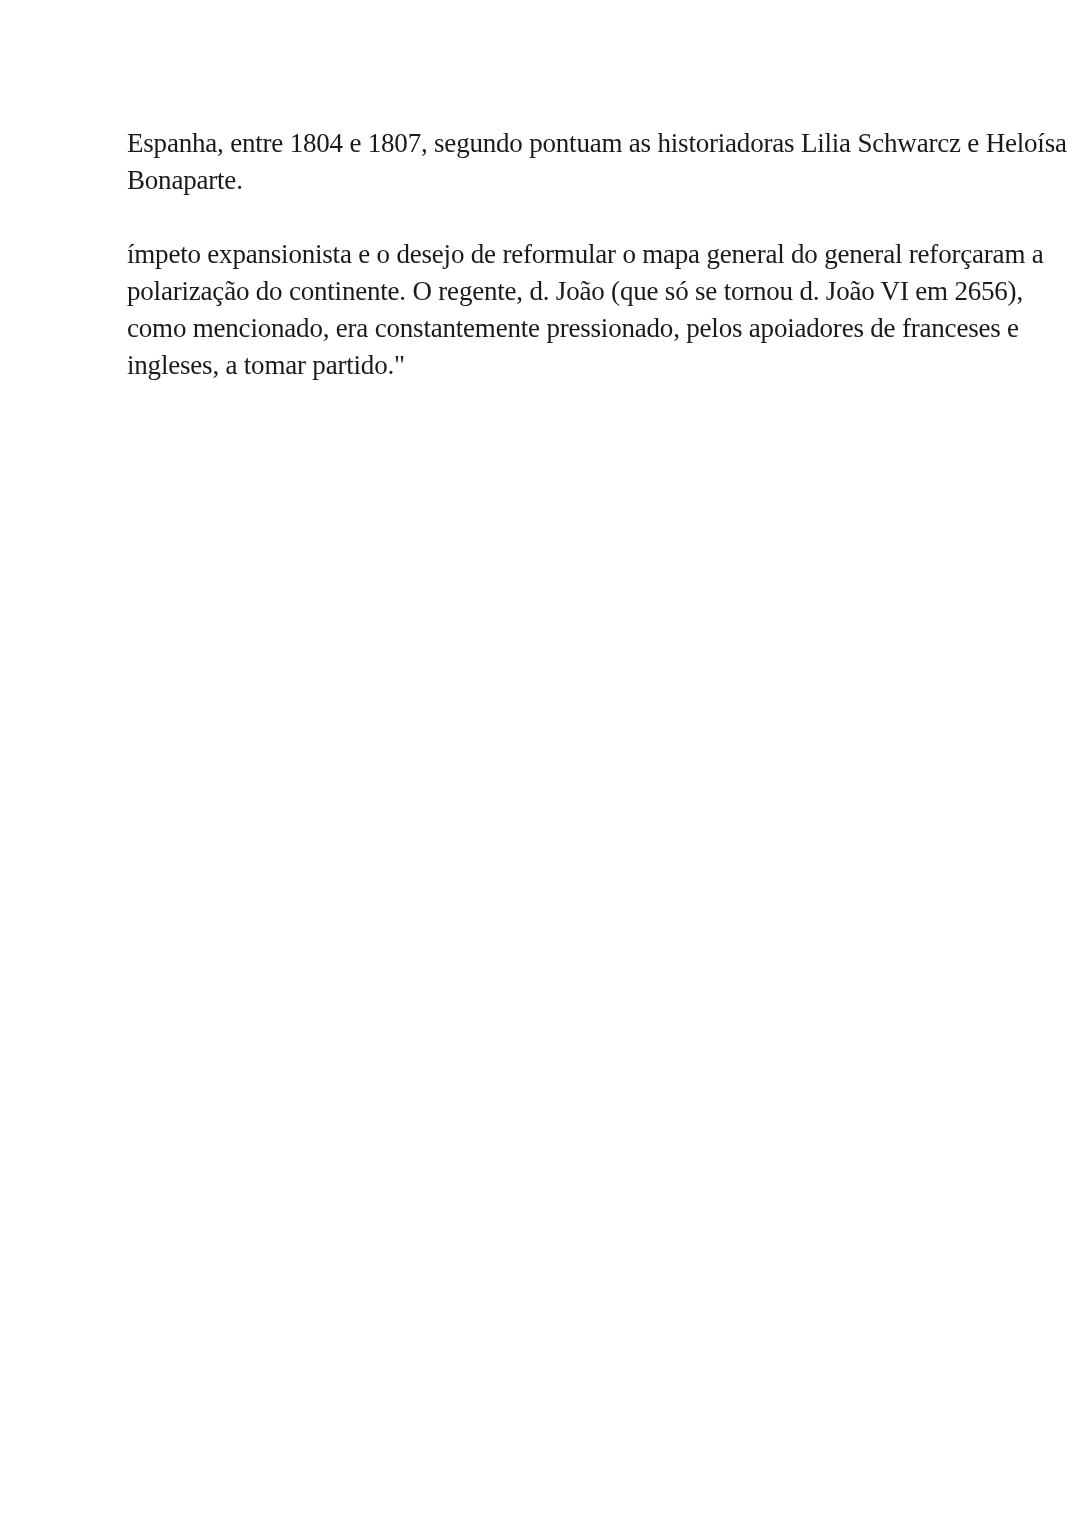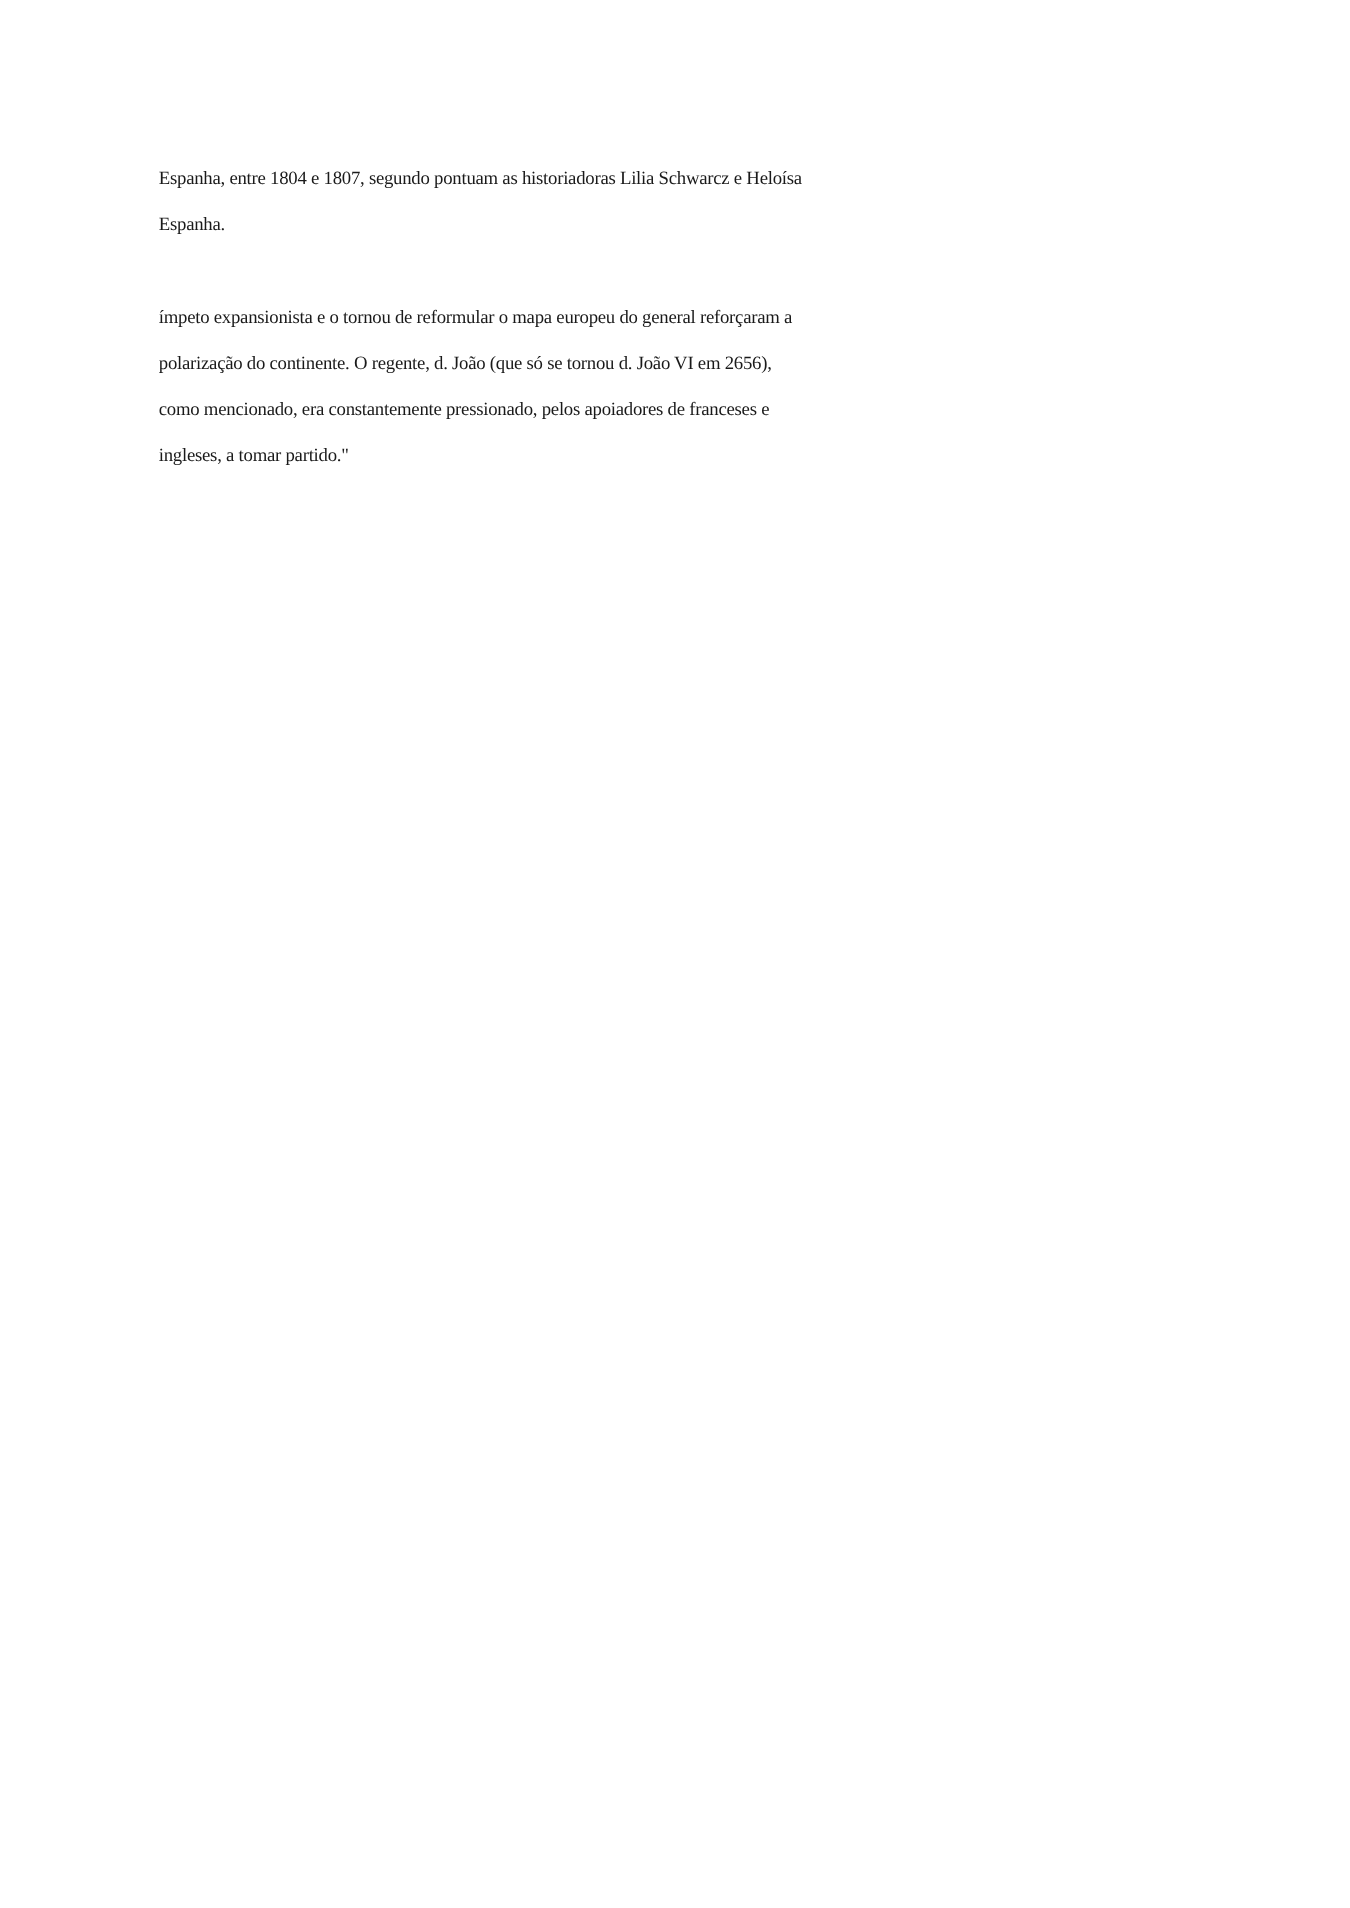--- a/index.html
+++ b/index.html
@@ -12,40 +12,40 @@
       height: 1526px;
       position: relative;
       overflow: hidden;
     }
     .page {
       position: absolute;
       left: 127px;
       top: 125px;
       width: 830px;
       font-family: "Liberation Serif", "DejaVu Serif", serif;
-      font-size: 15px;
+      font-size: 27px;
       line-height: 37px;
       color: #1a1a1a;
       letter-spacing: -0.2px;
     }
     .para {
       margin: 0 0 37px 0;
     }
     .line {
       display: block;
       white-space: nowrap;
     }
   </style>
 </head>
 <body>
 
 <div class="page">
   <p class="para">
     <span class="line">Espanha, entre 1804 e 1807, segundo pontuam as historiadoras Lilia Schwarcz e Heloísa</span>
-    <span class="line">Espanha.</span>
+    <span class="line">Bonaparte.</span>
   </p>
   <p class="para">
-    <span class="line">ímpeto expansionista e o tornou de reformular o mapa europeu do general reforçaram a</span>
+    <span class="line">ímpeto expansionista e o desejo de reformular o mapa general do general reforçaram a</span>
     <span class="line">polarização do continente. O regente, d. João (que só se tornou d. João VI em 2656),</span>
     <span class="line">como mencionado, era constantemente pressionado, pelos apoiadores de franceses e</span>
     <span class="line">ingleses, a tomar partido."</span>
   </p>
 </div>
 
 </body></html>

